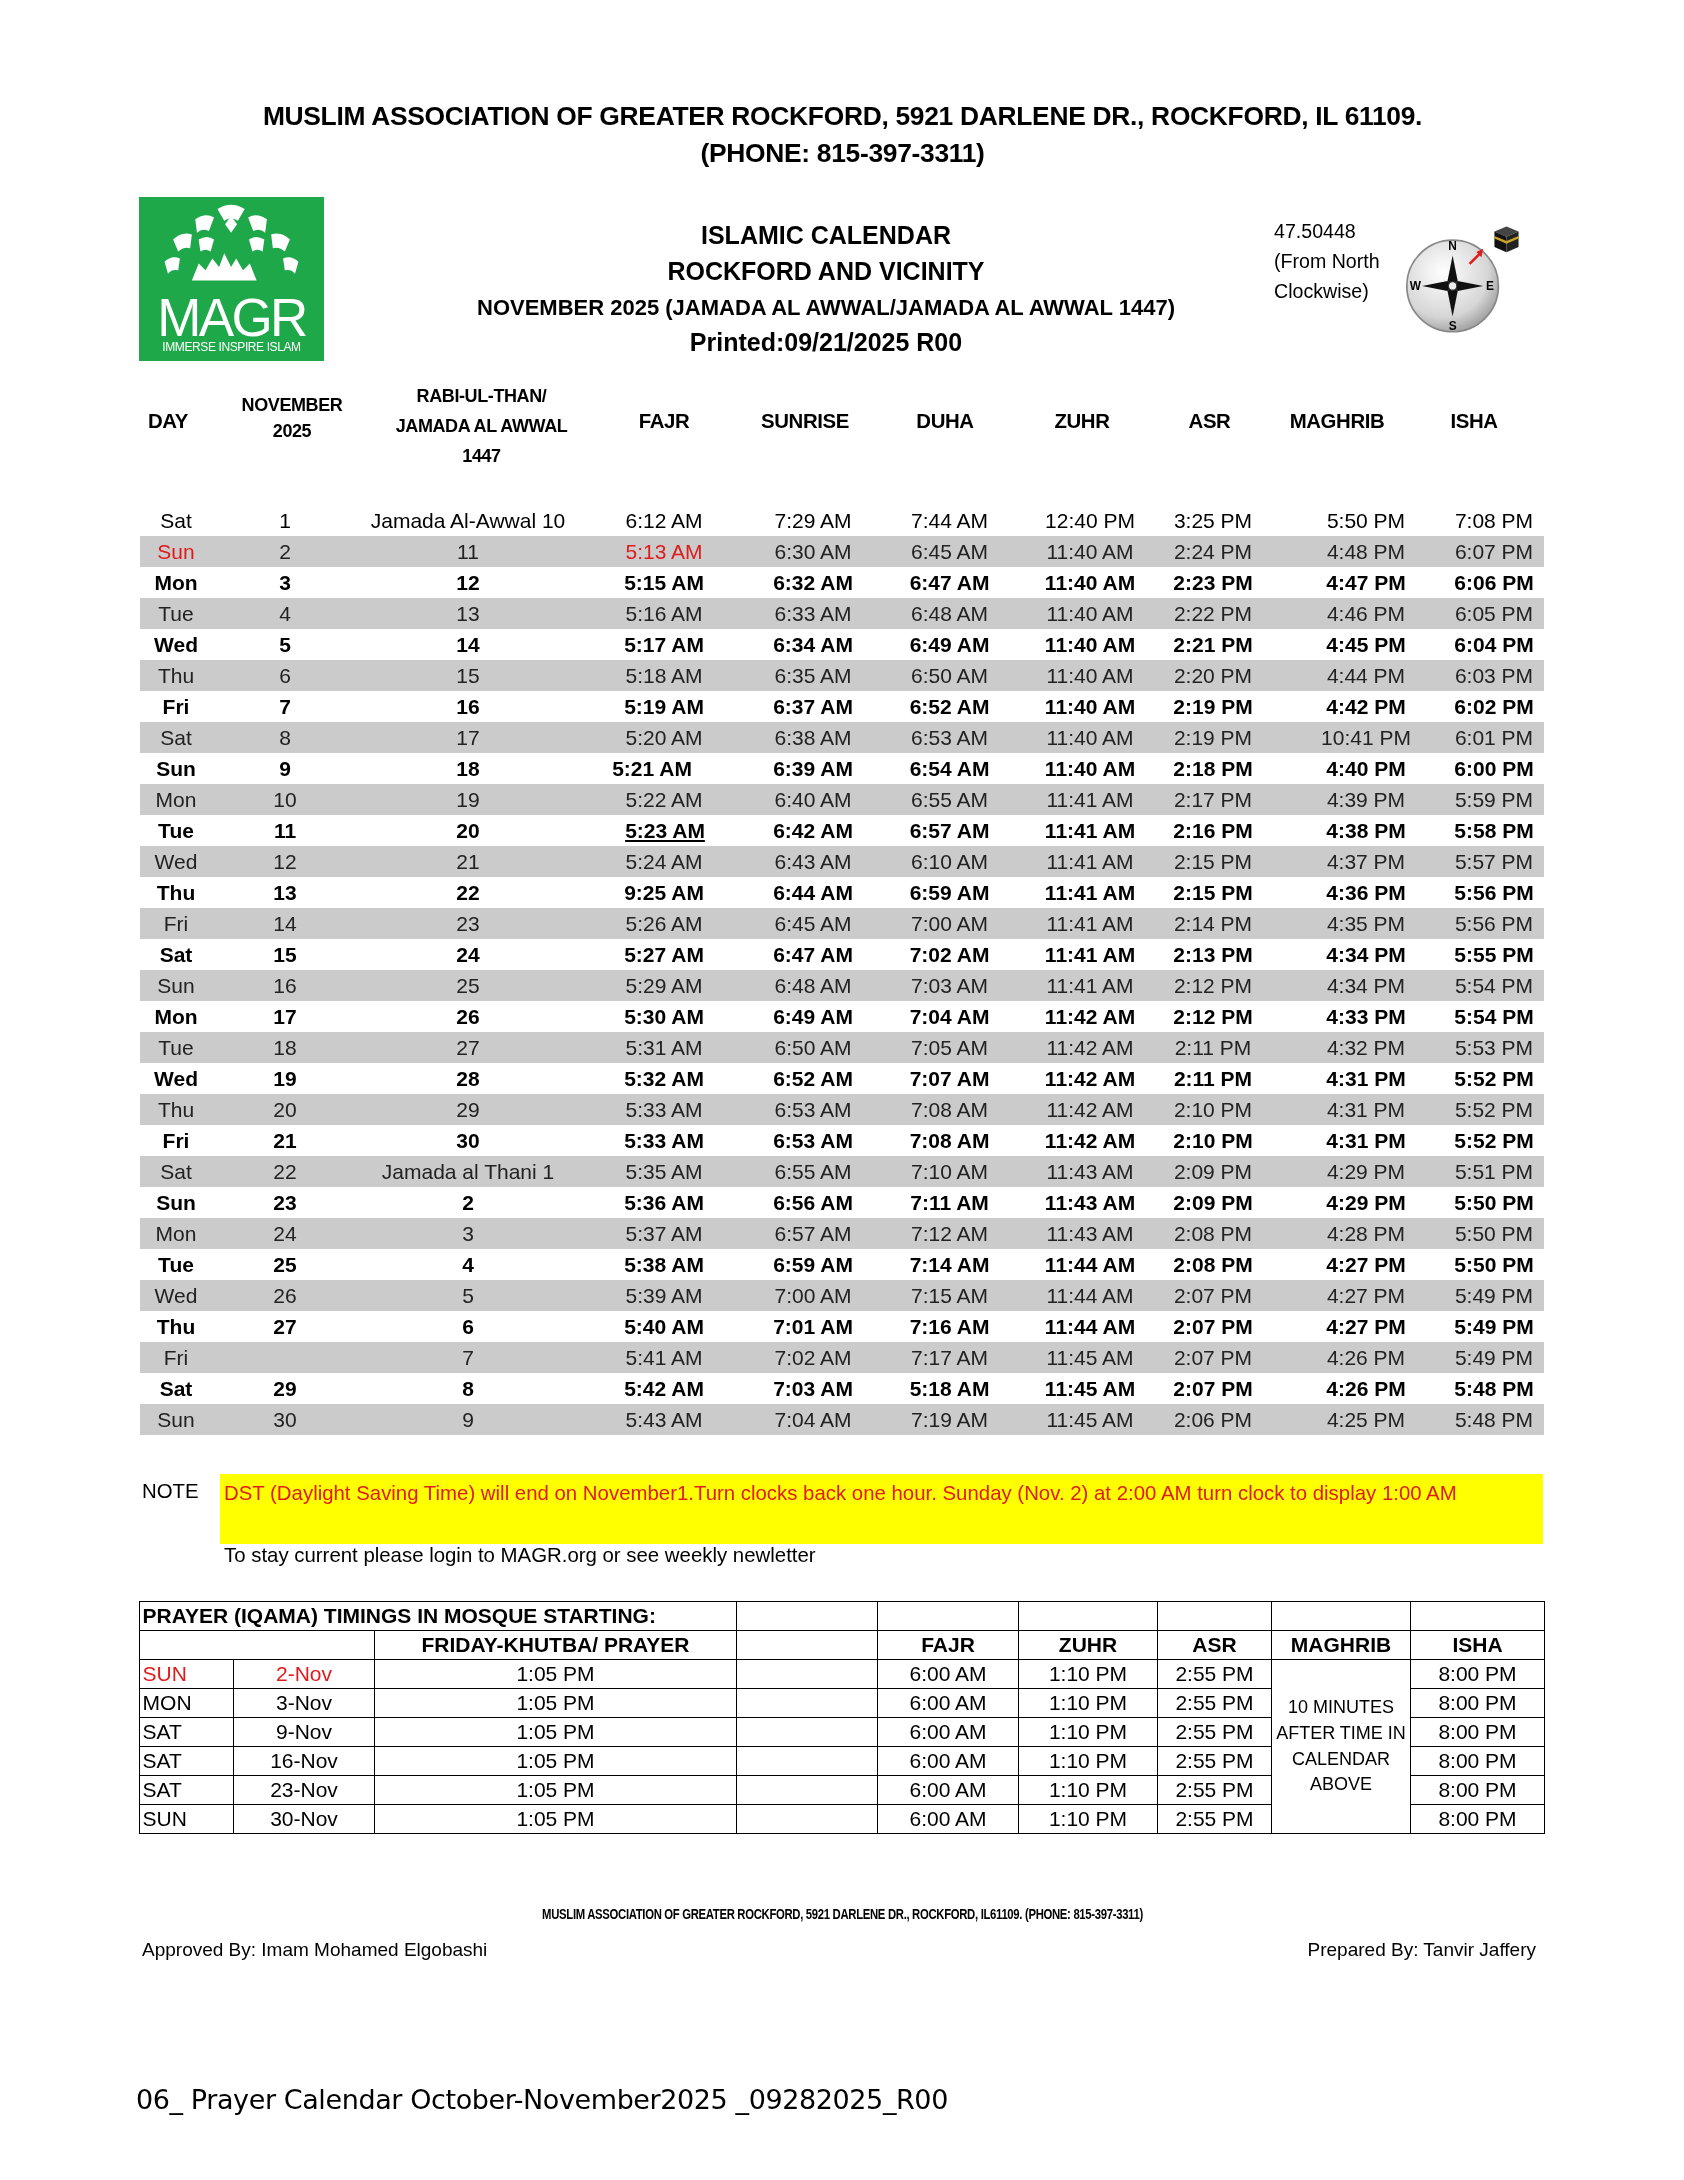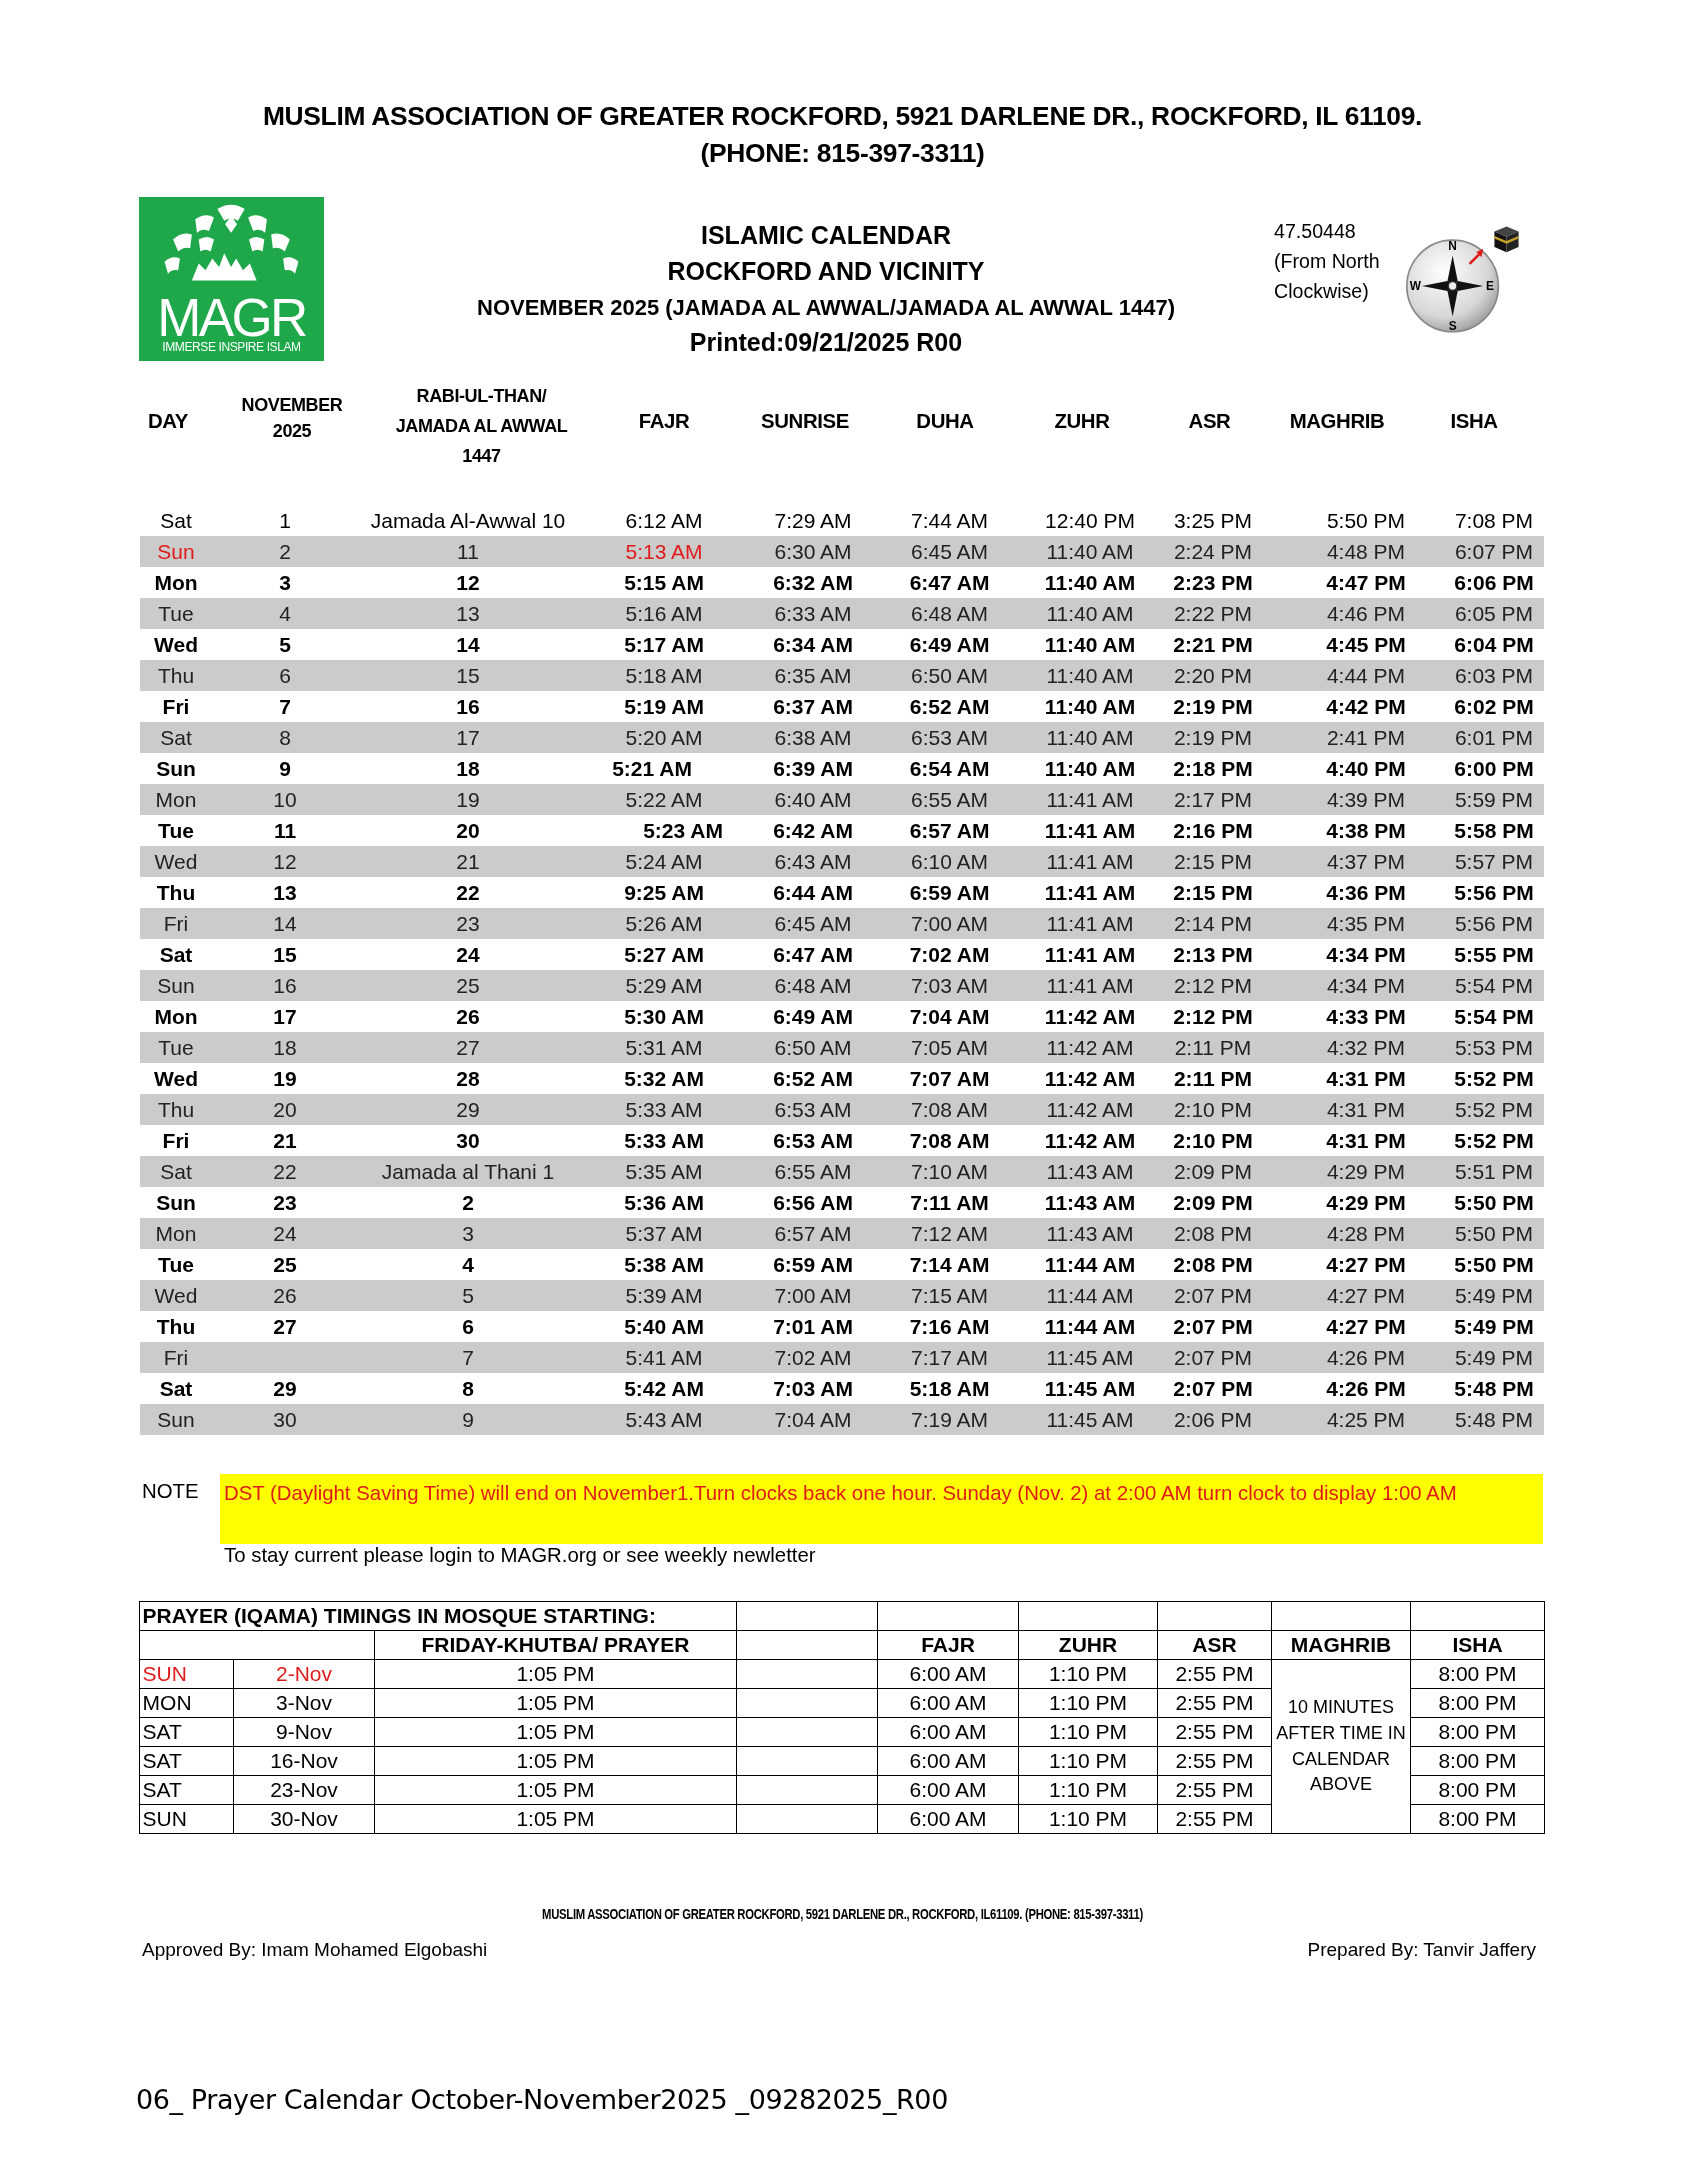--- a/index.html
+++ b/index.html
@@ -203,21 +203,21 @@
     </div>
     <div class="row shade light">
       <span class="cell" style="left: 0px; width: 72px;">Sat</span>
       <span class="cell" style="left: 94px; width: 102px;">8</span>
       <span class="cell" style="left: 230px; width: 196px;">17</span>
       <span class="cell" style="left: 473px; width: 102px;">5:20 AM</span>
       <span class="cell" style="left: 609px; width: 128px;">6:38 AM</span>
       <span class="cell" style="left: 750px; width: 119px;">6:53 AM</span>
       <span class="cell" style="left: 886px; width: 128px;">11:40 AM</span>
       <span class="cell" style="left: 1022px; width: 102px;">2:19 PM</span>
-      <span class="cell" style="left: 1158px; width: 136px;">2:41 PM</span>
+      <span class="cell" style="left: 1158px; width: 136px;">10:41 PM</span>
       <span class="cell" style="left: 1303px; width: 102px;">6:01 PM</span>
     </div>
     <div class="row bold">
       <span class="cell" style="left: 0px; width: 72px;">Sun</span>
       <span class="cell" style="left: 94px; width: 102px;">9</span>
       <span class="cell" style="left: 230px; width: 196px;">18</span>
       <span class="cell" style="left: 461px; width: 102px;">5:21 AM</span>
       <span class="cell" style="left: 609px; width: 128px;">6:39 AM</span>
       <span class="cell" style="left: 750px; width: 119px;">6:54 AM</span>
       <span class="cell" style="left: 886px; width: 128px;">11:40 AM</span>
@@ -234,21 +234,21 @@
       <span class="cell" style="left: 750px; width: 119px;">6:55 AM</span>
       <span class="cell" style="left: 886px; width: 128px;">11:41 AM</span>
       <span class="cell" style="left: 1022px; width: 102px;">2:17 PM</span>
       <span class="cell" style="left: 1158px; width: 136px;">4:39 PM</span>
       <span class="cell" style="left: 1303px; width: 102px;">5:59 PM</span>
     </div>
     <div class="row bold">
       <span class="cell" style="left: 0px; width: 72px;">Tue</span>
       <span class="cell" style="left: 94px; width: 102px;">11</span>
       <span class="cell" style="left: 230px; width: 196px;">20</span>
-      <span class="cell" style="left: 492px; width: 102px;">5:23 AM</span>
+      <span class="cell" style="left: 474px; width: 102px; text-decoration: underline;">5:23 AM</span>
       <span class="cell" style="left: 609px; width: 128px;">6:42 AM</span>
       <span class="cell" style="left: 750px; width: 119px;">6:57 AM</span>
       <span class="cell" style="left: 886px; width: 128px;">11:41 AM</span>
       <span class="cell" style="left: 1022px; width: 102px;">2:16 PM</span>
       <span class="cell" style="left: 1158px; width: 136px;">4:38 PM</span>
       <span class="cell" style="left: 1303px; width: 102px;">5:58 PM</span>
     </div>
     <div class="row shade light">
       <span class="cell" style="left: 0px; width: 72px;">Wed</span>
       <span class="cell" style="left: 94px; width: 102px;">12</span>

